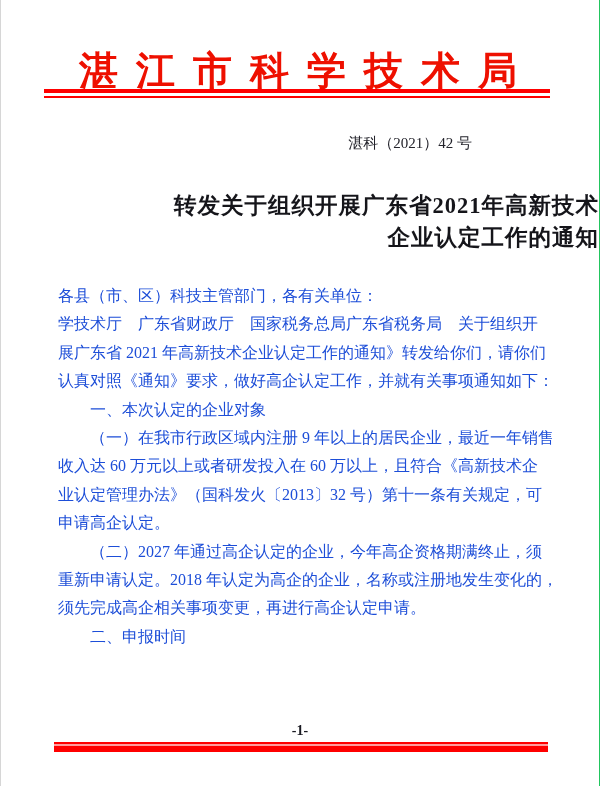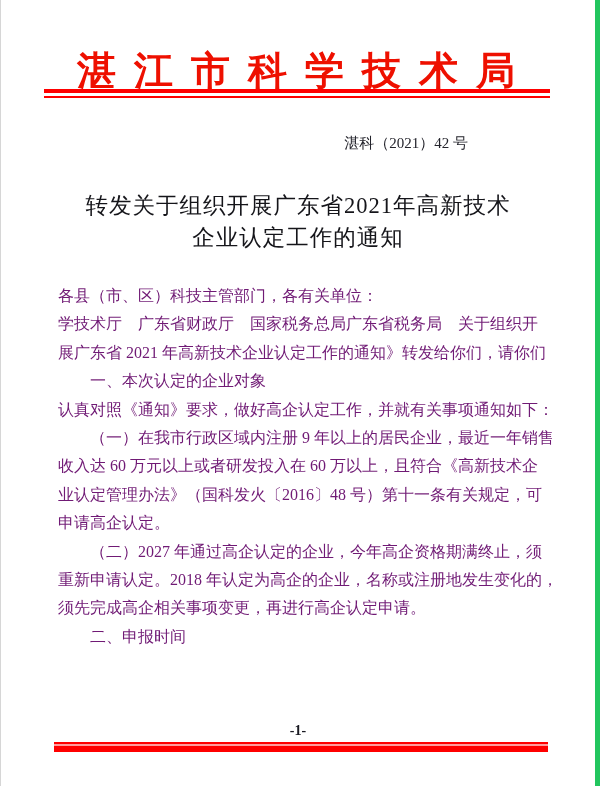--- a/index.html
+++ b/index.html
@@ -6,21 +6,21 @@
     margin: 0;
     padding: 0;
     background: #ffffff;
   }
   .page {
     position: relative;
     width: 600px;
     height: 786px;
     background: #ffffff;
     border-left: 1px solid #d6d6d6;
-    border-right: 5px solid #22c55e;
+    border-right: 1px solid #22c55e;
     box-sizing: border-box;
     overflow: hidden;
     font-family: "Liberation Serif", "DejaVu Serif", serif;
     color: #26262e;
   }
 
   
   .agency {
     position: absolute;
     top: 44px;
@@ -56,37 +56,37 @@
     color: #23232b;
     white-space: nowrap;
   }
 
   
   .title {
     position: absolute;
     top: 190px;
     left: 0;
     width: 100%;
-    text-align: center;
+    text-align: right;
     font-size: 22.5px;
-    font-weight: 400;
+    font-weight: 700;
     color: #15151a;
     line-height: 32px;
     letter-spacing: 1px;
   }
 
   
   .body-text {
     position: absolute;
     top: 282px;
     left: 57px;
     width: 493px;
     font-size: 16px;
     line-height: 28.4px;
-    color: #701a75;
+    color: #1d4ed8;
     white-space: nowrap;
   }
   .body-text .line { height: 28.4px; }
   .body-text .ind { padding-left: 32px; }
 
   
   .pageno {
     position: absolute;
     top: 723px;
     left: 0;
@@ -125,25 +125,25 @@
 
   <div class="title">
     <div>转发关于组织开展广东省2021年高新技术</div>
     <div>企业认定工作的通知</div>
   </div>
 
   <div class="body-text">
     <div class="line">各县（市、区）科技主管部门，各有关单位：</div>
     <div class="line">学技术厅　广东省财政厅　国家税务总局广东省税务局　关于组织开</div>
     <div class="line">展广东省 2021 年高新技术企业认定工作的通知》转发给你们，请你们</div>
+    <div class="line">认真对照《通知》要求，做好高企认定工作，并就有关事项通知如下：</div>
     <div class="line ind">一、本次认定的企业对象</div>
-    <div class="line">认真对照《通知》要求，做好高企认定工作，并就有关事项通知如下：</div>
     <div class="line ind">（一）在我市行政区域内注册 9 年以上的居民企业，最近一年销售</div>
     <div class="line">收入达 60 万元以上或者研发投入在 60 万以上，且符合《高新技术企</div>
-    <div class="line">业认定管理办法》（国科发火〔2016〕48 号）第十一条有关规定，可</div>
+    <div class="line">业认定管理办法》（国科发火〔2013〕32 号）第十一条有关规定，可</div>
     <div class="line">申请高企认定。</div>
     <div class="line ind">（二）2027 年通过高企认定的企业，今年高企资格期满终止，须</div>
     <div class="line">重新申请认定。2018 年认定为高企的企业，名称或注册地发生变化的，</div>
     <div class="line">须先完成高企相关事项变更，再进行高企认定申请。</div>
     <div class="line ind">二、申报时间</div>
   </div>
 
   <div class="pageno">-1-</div>
 
   <div class="rule-bottom">

